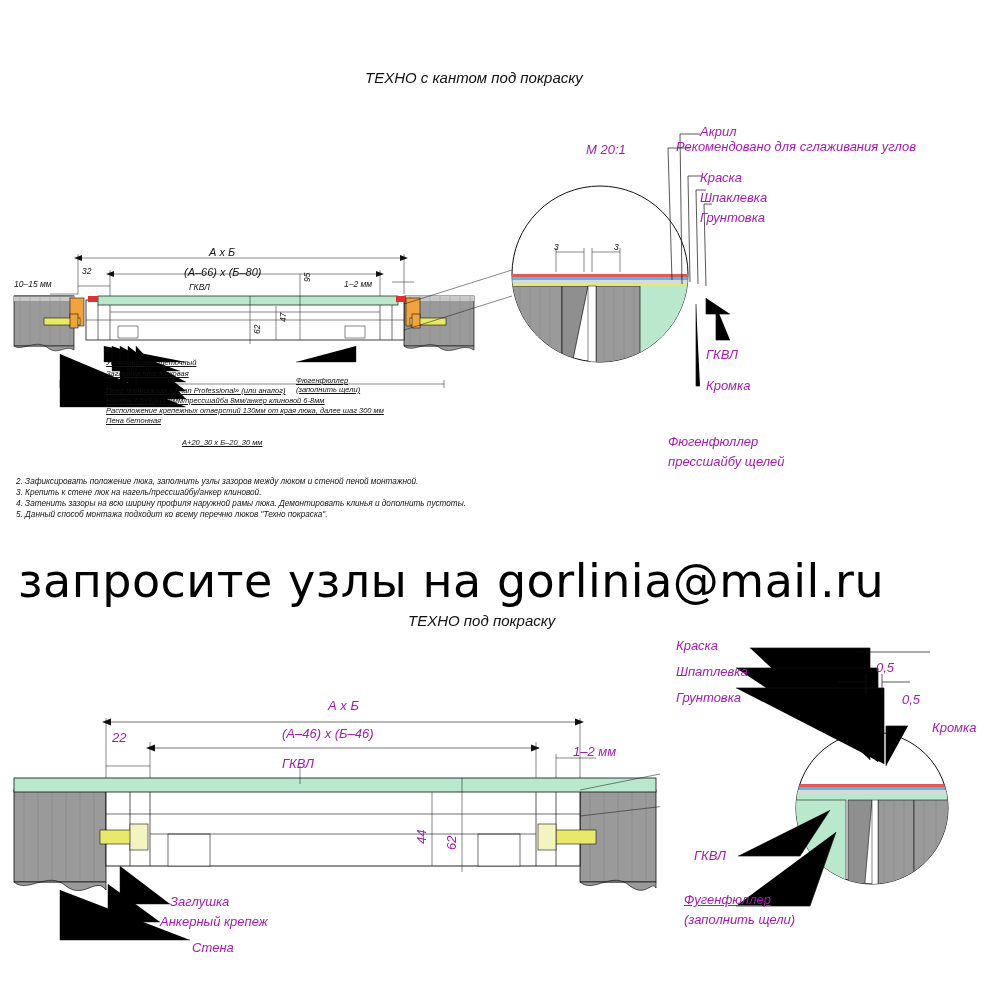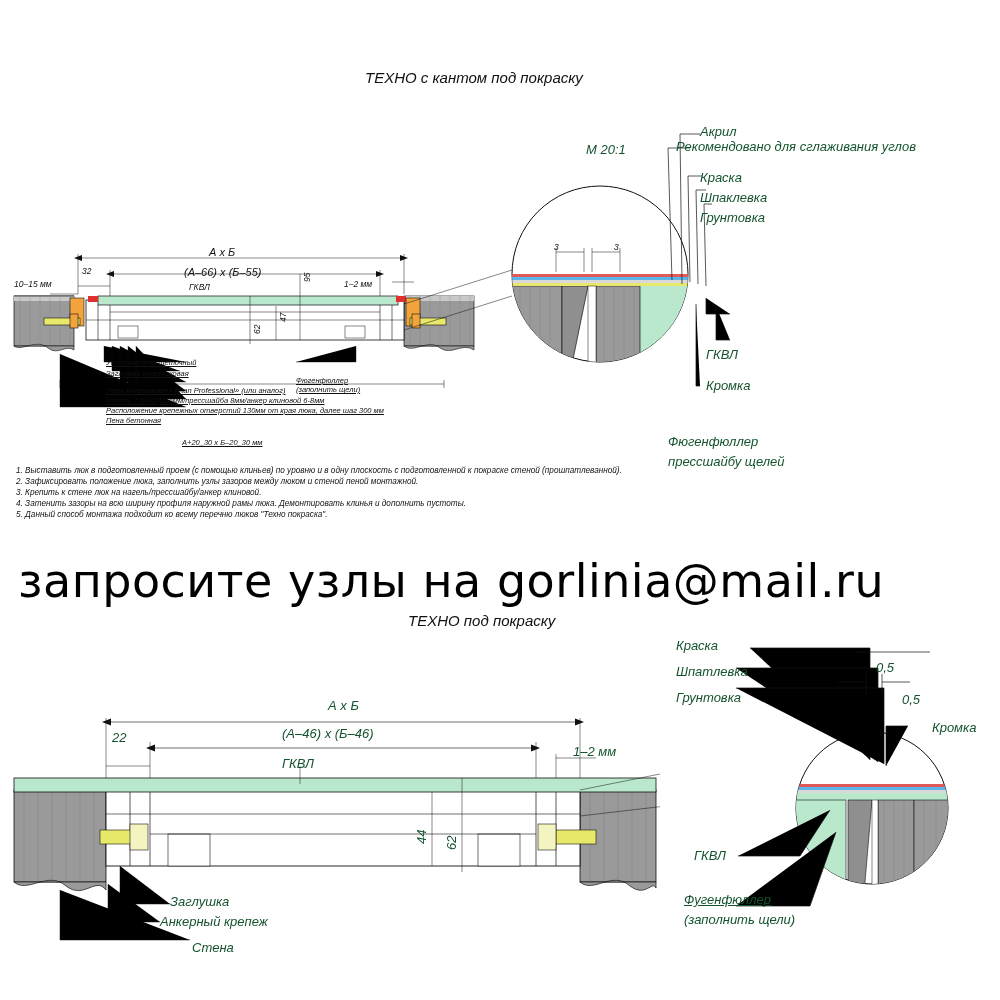--- a/index.html
+++ b/index.html
@@ -7,21 +7,21 @@
     width:1000px; height:1000px;
     background:#ffffff;
     font-family:"Liberation Sans", sans-serif;
     color:#111;
     position:relative;
     overflow:hidden;
   }
   .stage { position:absolute; left:0; top:0; width:920px; height:1000px;margin-top:14px; }
   .abs { position:absolute; }
   .ttl { font-style:italic; font-size:15px; color:#111; }
-  .lbl { font-style:italic; font-size:13px; color:#14532d; white-space:nowrap; }
+  .lbl { font-style:italic; font-size:13px; color:#a21caf; white-space:nowrap; }
   .lbl-xs { font-style:italic; font-size:7.5px; color:#111; white-space:nowrap;text-decoration:underline; }
   .dim { font-style:italic; font-size:11px; color:#111; white-space:nowrap; }
   .dim-sm { font-style:italic; font-size:8.5px; color:#111; white-space:nowrap; }
   .notes { font-style:italic; font-size:8.2px; line-height:10.6px; color:#111; white-space:nowrap; }
   .watermark {
     font-size:46px; color:#000000; letter-spacing:0.5px;
     font-family:"DejaVu Sans", sans-serif; white-space:nowrap;
   }
   svg { display:block; }
   .vline { stroke:#111; stroke-width:0.7; }
@@ -110,21 +110,21 @@
     <path d="M128 112 L128 157 L186 157" stroke="#111" stroke-width="0.4"></path>
     <path d="M136 112 L136 165 L186 165" stroke="#111" stroke-width="0.4"></path>
     <path d="M60 120 L60 173 L186 173" stroke="#111" stroke-width="0.4"></path>
     <path d="M356 112 L356 128 L296 128" stroke="#111" stroke-width="0.4"></path>
 
     <path d="M404 70 L512 36" stroke="#111" stroke-width="0.5"></path>
     <path d="M404 96 L512 62" stroke="#111" stroke-width="0.5"></path>
   </svg>
 
   <div class="abs dim" style="left:209px; top:232px;">А х Б</div>
-  <div class="abs dim" style="left:184px; top:252px;">(А–66) х (Б–55)</div>
+  <div class="abs dim" style="left:184px; top:252px;">(А–66) х (Б–80)</div>
   <div class="abs dim-sm" style="left:82px; top:252px;">32</div>
   <div class="abs dim-sm" style="left:14px; top:265px;">10–15 мм</div>
   <div class="abs dim-sm" style="left:344px; top:265px;">1–2 мм</div>
   <div class="abs dim-sm" style="left:189px; top:268px;">ГКВЛ</div>
   <div class="abs dim-sm" style="left:302px; top:268px; transform:rotate(-90deg); transform-origin:left top;">95</div>
   <div class="abs dim-sm" style="left:278px; top:308px; transform:rotate(-90deg); transform-origin:left top;">47</div>
   <div class="abs dim-sm" style="left:252px; top:320px; transform:rotate(-90deg); transform-origin:left top;">62</div>
   <div class="abs lbl-xs" style="left:182px; top:424px;">А+20_30 х Б–20_30 мм</div>
 
   <div class="abs lbl-xs" style="left:106px; top:344px;">Уплотнитель щеточный</div>
@@ -190,21 +190,20 @@
   <div class="abs lbl" style="left:700px; top:110px;">Акрил</div>
   <div class="abs lbl" style="left:676px; top:125px;">Рекомендовано для сглаживания углов</div>
   <div class="abs lbl" style="left:700px; top:156px;">Краска</div>
   <div class="abs lbl" style="left:700px; top:176px;">Шпаклевка</div>
   <div class="abs lbl" style="left:700px; top:196px;">Грунтовка</div>
   <div class="abs lbl" style="left:706px; top:333px;">ГКВЛ</div>
   <div class="abs lbl" style="left:706px; top:364px;">Кромка</div>
   <div class="abs lbl" style="left:668px; top:420px;">Фюгенфюллер</div>
   <div class="abs lbl" style="left:668px; top:440px;">прессшайбу щелей</div>
 
-  <div class="abs notes" style="left:16px; top:452px;">1. Выставить люк в подготовленный проем (с помощью клиньев) по уровню и в одну плоскость с подготовленной к покраске стеной (прошпатлеванной).</div>
   <div class="abs notes" style="left:16px; top:463px;">2. Зафиксировать положение люка, заполнить узлы зазоров между люком и стеной пеной монтажной.</div>
   <div class="abs notes" style="left:16px; top:474px;">3. Крепить к стене люк на нагель/прессшайбу/анкер клиновой.</div>
   <div class="abs notes" style="left:16px; top:485px;">4. Затенить зазоры на всю ширину профиля наружной рамы люка. Демонтировать клинья и дополнить пустоты.</div>
   <div class="abs notes" style="left:16px; top:496px;text-align:center;">5. Данный способ монтажа подходит ко всему перечню люков "Техно покраска".</div>
 
   <div class="abs watermark" style="left:18px; top:540px;">запросите узлы на gorlinia@mail.ru</div>
 
   <div class="abs ttl" style="left:408px; top:598px;">ТЕХНО под покраску</div>
 
   <svg class="abs" style="left:0px; top:680px;" width="660" height="290" viewBox="0 0 660 290">

